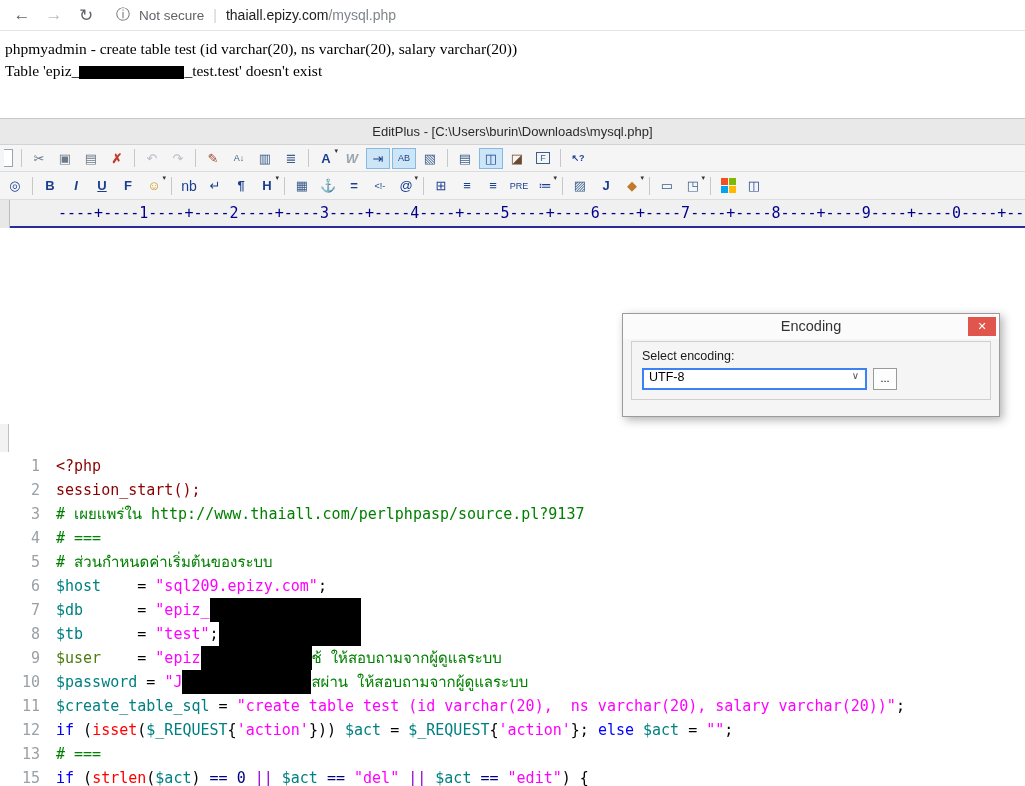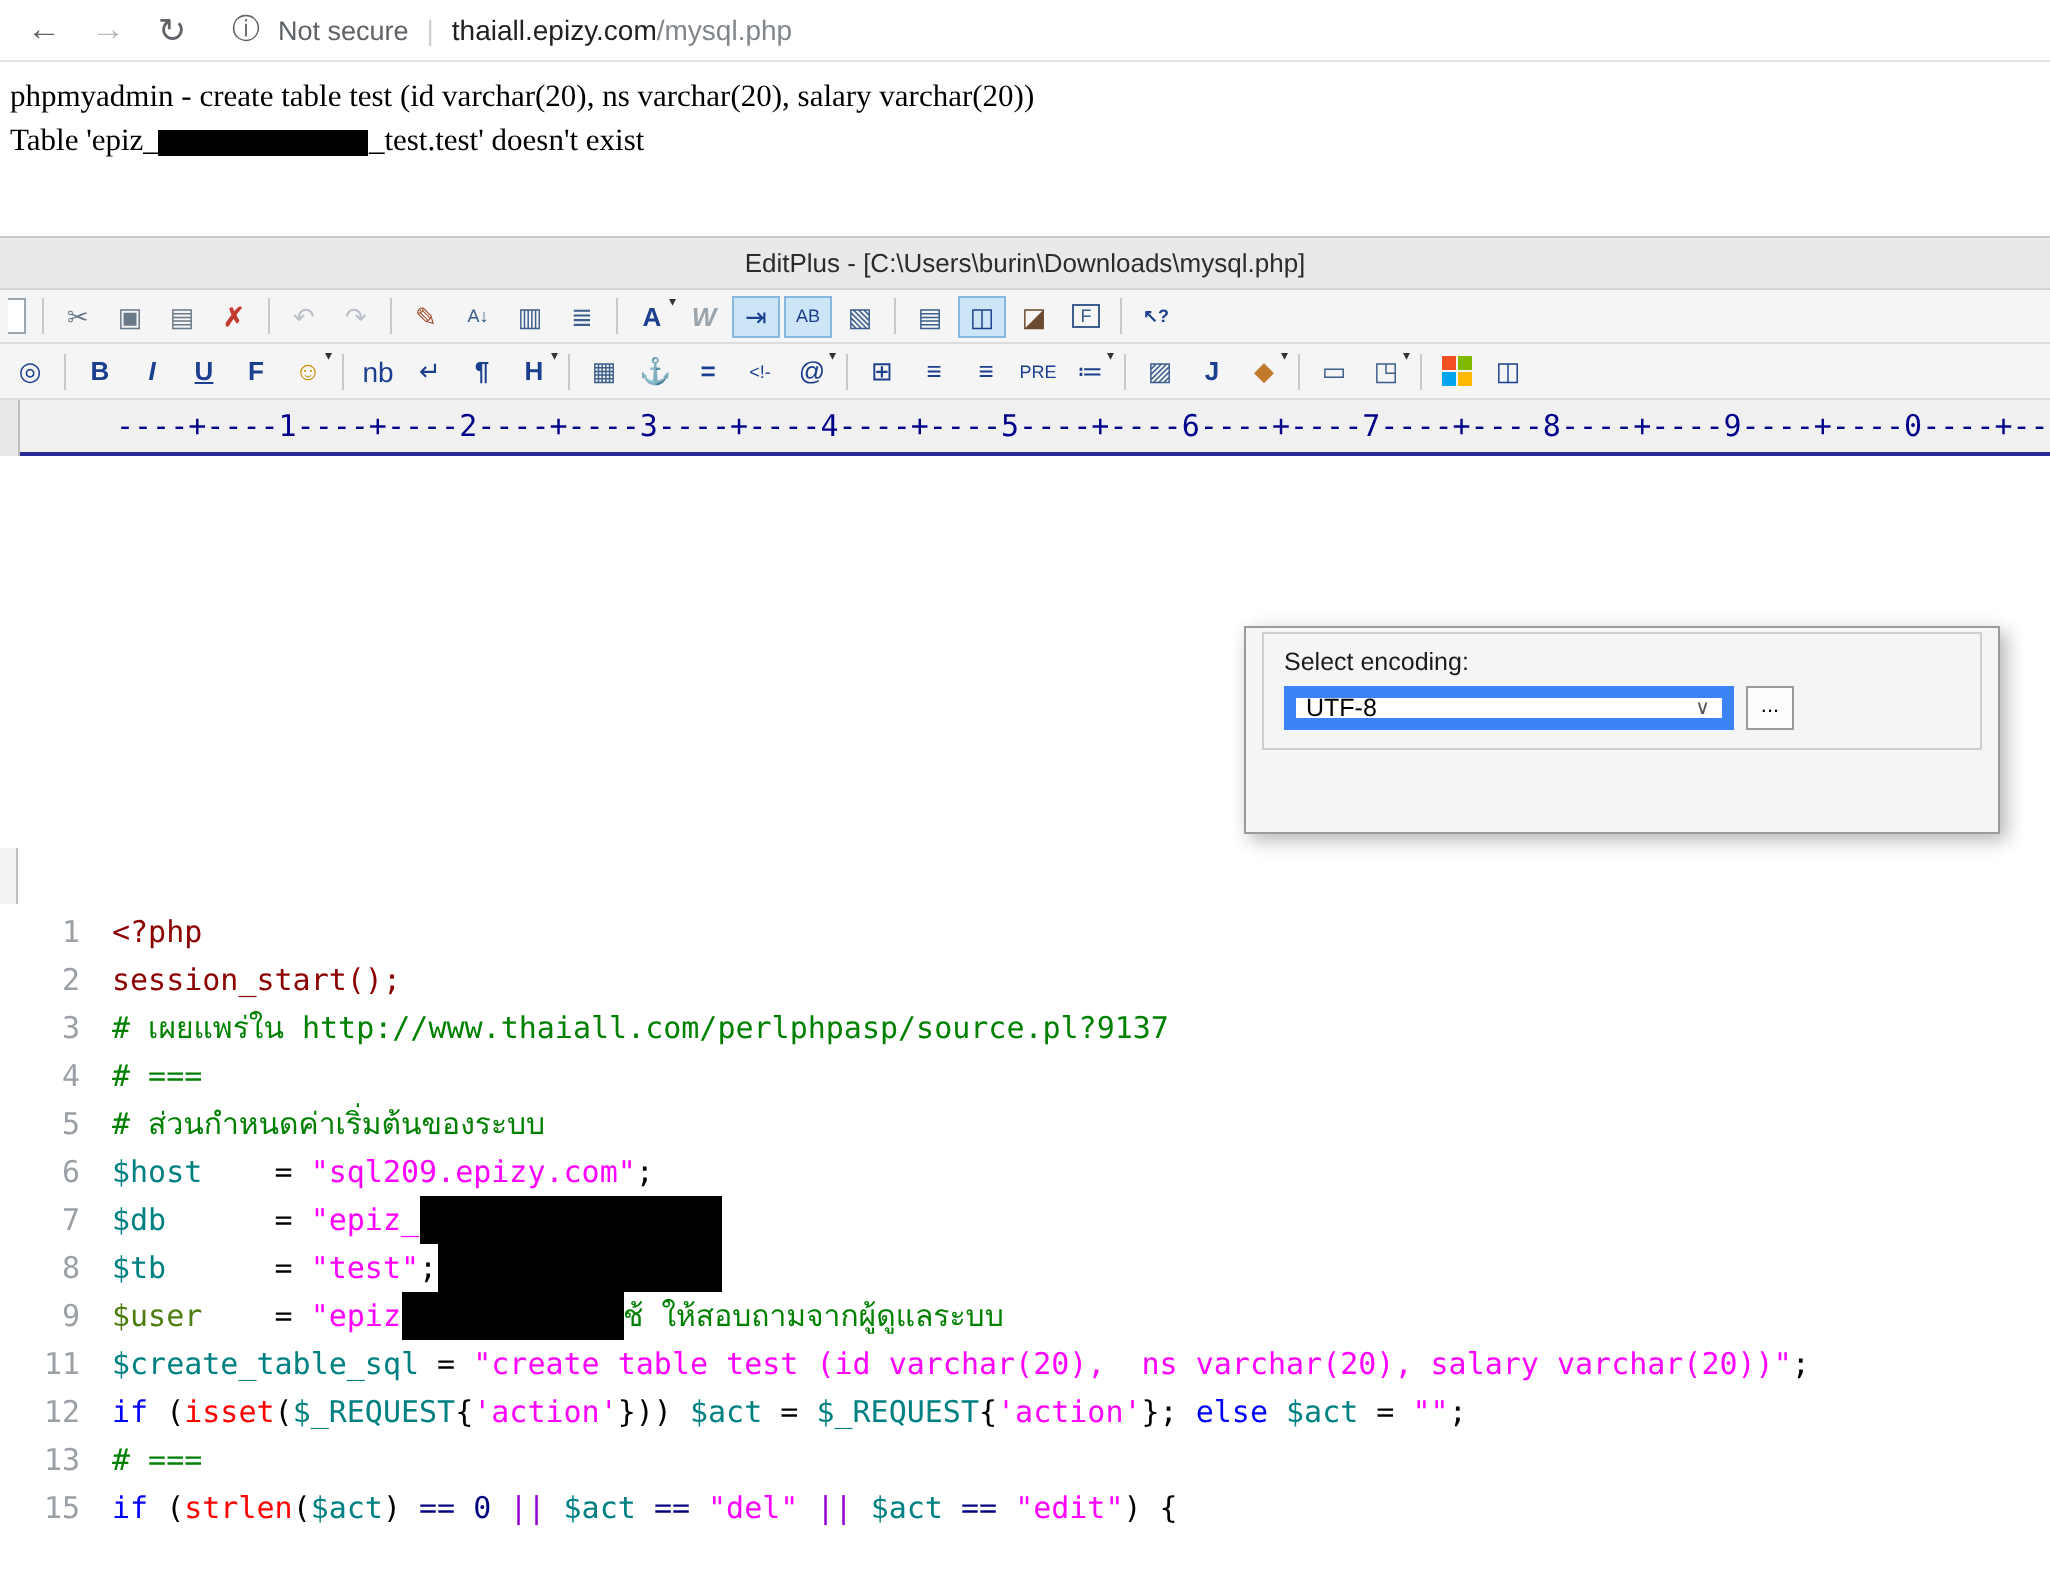--- a/index.html
+++ b/index.html
@@ -66,22 +66,22 @@
          background:#f5f5f5; border:1px solid #9b9b9b; box-shadow:3px 3px 9px rgba(0,0,0,.3); }
   #dlg-title { height:25px; background:#fbfbfb; position:relative;
                text-align:center; line-height:25px; font-size:14.5px; color:#333; }
   #dlg-close { position:absolute; right:3px; top:3px; width:28px; height:19px;
                color:#fff; font-size:11px; text-align:center; line-height:19px; cursor:pointer; }
   #dlg-box { margin:2px 8px; border:1px solid #cfcfcf; background:#f5f5f5;
              padding:7px 10px 9px 10px; display:flex; }
   #dlg-left { flex:1 1 auto; }
   #dlg-label { font-size:12.5px; color:#1a1a1a; margin-bottom:5px; }
   #combo-row { display:flex; align-items:center; }
-  #combo { width:225px; height:22px; background:#fff; border:6px solid #3b82f6;
-           display:flex; align-items:center; font-size:12.5px; padding-left:5px; cursor:pointer; }
+  #combo { width:225px; height:22px; background:#fff; border:2px solid #3b82f6;
+           display:flex; align-items:flex-start; font-size:12.5px; padding-left:5px; cursor:pointer; }
   #combo-val { flex:1; }
   #combo-arrow { color:#555; font-size:10px; padding:0 6px; }
   #dots-btn { width:24px; height:22px; border:1px solid #9a9a9a; background:#fdfdfd; margin-left:6px;
               font-size:11px; text-align:center; line-height:18px; cursor:pointer; }
   #dlg-right { width:86px; flex:0 0 auto; display:flex; flex-direction:column; gap:6px; margin-left:10px; }
   .dlg-btn { height:23px; background:#fdfdfd; font-size:12.5px; text-align:center; line-height:21px; cursor:pointer; }
   #ok-btn { border:1px solid #3b7dd8; }
   #cancel-btn { border:1px solid #8a8a8a; }
 </style>
 </head>
@@ -288,28 +288,33 @@
   <div id="code">
       <div class="code-line"><span class="ln" style="color: rgb(154, 160, 166);">1</span><span class="ct"><span style="color: rgb(139, 0, 0);">&lt;?php</span></span></div>
       <div class="code-line"><span class="ln" style="color: rgb(154, 160, 166);">2</span><span class="ct"><span style="color: rgb(139, 0, 0);">session_start();</span></span></div>
       <div class="code-line"><span class="ln" style="color: rgb(154, 160, 166);">3</span><span class="ct"><span style="color: rgb(0, 128, 0);"># เผยแพร่ใน http://www.thaiall.com/perlphpasp/source.pl?9137</span></span></div>
       <div class="code-line"><span class="ln" style="color: rgb(154, 160, 166);">4</span><span class="ct"><span style="color: rgb(0, 128, 0);"># ===</span></span></div>
       <div class="code-line"><span class="ln" style="color: rgb(154, 160, 166);">5</span><span class="ct"><span style="color: rgb(0, 128, 0);"># ส่วนกำหนดค่าเริ่มต้นของระบบ</span></span></div>
       <div class="code-line"><span class="ln" style="color: rgb(154, 160, 166);">6</span><span class="ct"><span style="color: rgb(0, 128, 128);">$host</span><span style="color: rgb(0, 0, 0);">    = </span><span style="color: rgb(255, 0, 255);">"sql209.epizy.com"</span><span style="color: rgb(0, 0, 0);">;</span></span></div>
       <div class="code-line"><span class="ln" style="color: rgb(154, 160, 166);">7</span><span class="ct"><span style="color: rgb(0, 128, 128);">$db</span><span style="color: rgb(0, 0, 0);">      = </span><span style="color: rgb(255, 0, 255);">"epiz_</span><span class="redact" style="width: 151px;"></span></span></div>
       <div class="code-line"><span class="ln" style="color: rgb(154, 160, 166);">8</span><span class="ct"><span style="color: rgb(0, 128, 128); text-align: right;">$tb</span><span style="color: rgb(0, 0, 0);">      = </span><span style="color: rgb(255, 0, 255);">"test"</span><span style="color: rgb(0, 0, 0);">;</span><span class="redact" style="width: 142px;"></span></span></div>
       <div class="code-line"><span class="ln" style="color: rgb(154, 160, 166);">9</span><span class="ct"><span style="color: #4d7c0f;">$user</span><span style="color: rgb(0, 0, 0);">    = </span><span style="color: rgb(255, 0, 255);">"epiz</span><span class="redact" style="width: 111px;"></span><span style="color: rgb(0, 128, 0);">ช้ ให้สอบถามจากผู้ดูแลระบบ</span></span></div>
+      <div class="code-line"><span class="ln" style="color: rgb(154, 160, 166);">10</span><span class="ct"><span style="color: rgb(0, 128, 128);">$password</span><span style="color: rgb(0, 0, 0);"> = </span><span style="color: rgb(255, 0, 255);">"J</span><span class="redact" style="width: 129px;"></span><span style="color: rgb(0, 128, 0);">สผ่าน ให้สอบถามจากผู้ดูแลระบบ</span></span></div>
       <div class="code-line"><span class="ln" style="color: rgb(154, 160, 166);">11</span><span class="ct"><span style="color: rgb(0, 128, 128);">$create_table_sql</span><span style="color: rgb(0, 0, 0);"> = </span><span style="color: rgb(255, 0, 255);">"create table test (id varchar(20),  ns varchar(20), salary varchar(20))"</span><span style="color: rgb(0, 0, 0);">;</span></span></div>
       <div class="code-line"><span class="ln" style="color: rgb(154, 160, 166);">12</span><span class="ct"><span style="color: rgb(0, 0, 255);">if</span><span style="color: rgb(0, 0, 0);"> (</span><span style="color: rgb(255, 0, 0);">isset</span><span style="color: rgb(0, 0, 0);">(</span><span style="color: rgb(0, 128, 128);">$_REQUEST</span><span style="color: rgb(0, 0, 0);">{</span><span style="color: rgb(255, 0, 255);">'action'</span><span style="color: rgb(0, 0, 0);">})) </span><span style="color: rgb(0, 128, 128);">$act</span><span style="color: rgb(0, 0, 0);"> = </span><span style="color: rgb(0, 128, 128);">$_REQUEST</span><span style="color: rgb(0, 0, 0);">{</span><span style="color: rgb(255, 0, 255);">'action'</span><span style="color: rgb(0, 0, 0);">}; </span><span style="color: rgb(0, 0, 255);">else</span><span style="color: rgb(0, 0, 0);"> </span><span style="color: rgb(0, 128, 128);">$act</span><span style="color: rgb(0, 0, 0);"> = </span><span style="color: rgb(255, 0, 255);">""</span><span style="color: rgb(0, 0, 0);">;</span></span></div>
       <div class="code-line"><span class="ln" style="color: rgb(154, 160, 166);">13</span><span class="ct"><span style="color: rgb(0, 128, 0);"># ===</span></span></div>
       <div class="code-line"><span class="ln" style="color: rgb(154, 160, 166);">15</span><span class="ct"><span style="color: rgb(0, 0, 255);">if</span><span style="color: rgb(0, 0, 0);"> (</span><span style="color: rgb(255, 0, 0);">strlen</span><span style="color: rgb(0, 0, 0);">(</span><span style="color: rgb(0, 128, 128);">$act</span><span style="color: rgb(0, 0, 0);">) </span><span style="color: rgb(0, 0, 128);">==</span><span style="color: rgb(0, 0, 0);"> </span><span style="color: rgb(0, 0, 128);">0</span><span style="color: rgb(0, 0, 0);"> </span><span style="color: rgb(148, 0, 211);">||</span><span style="color: rgb(0, 0, 0);"> </span><span style="color: rgb(0, 128, 128);">$act</span><span style="color: rgb(0, 0, 0);"> </span><span style="color: rgb(0, 0, 128);">==</span><span style="color: rgb(0, 0, 0);"> </span><span style="color: rgb(255, 0, 255);">"del"</span><span style="color: rgb(0, 0, 0);"> </span><span style="color: rgb(148, 0, 211);">||</span><span style="color: rgb(0, 0, 0);"> </span><span style="color: rgb(0, 128, 128);">$act</span><span style="color: rgb(0, 0, 0);"> </span><span style="color: rgb(0, 0, 128);">==</span><span style="color: rgb(0, 0, 0);"> </span><span style="color: rgb(255, 0, 255);">"edit"</span><span style="color: rgb(0, 0, 0);">) {</span></span></div>
     </div>
 </div>
 
 <div id="dlg">
+  <div id="dlg-title">
+    <span>Encoding</span>
+    <span id="dlg-close" style="background: rgb(224, 86, 76);">✕</span>
+  </div>
   <div id="dlg-box">
     <div id="dlg-left">
       <div id="dlg-label">Select encoding:</div>
       <div id="combo-row">
         <div id="combo">
           <span id="combo-val">UTF-8</span>
           <span id="combo-arrow">∨</span>
         </div>
         <div id="dots-btn">...</div>
       </div>

